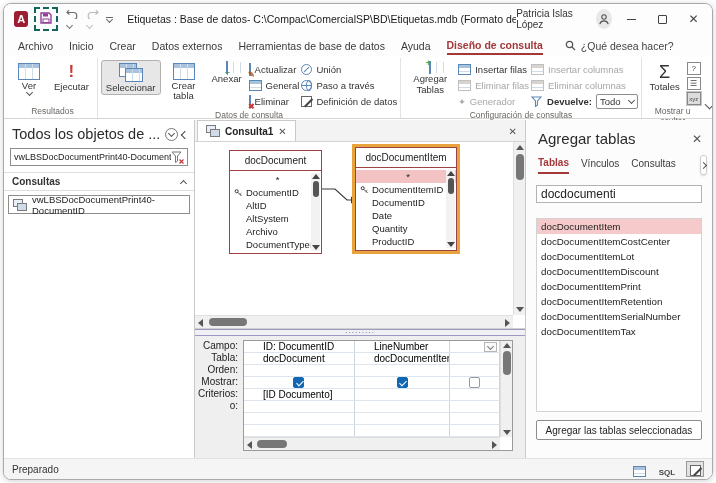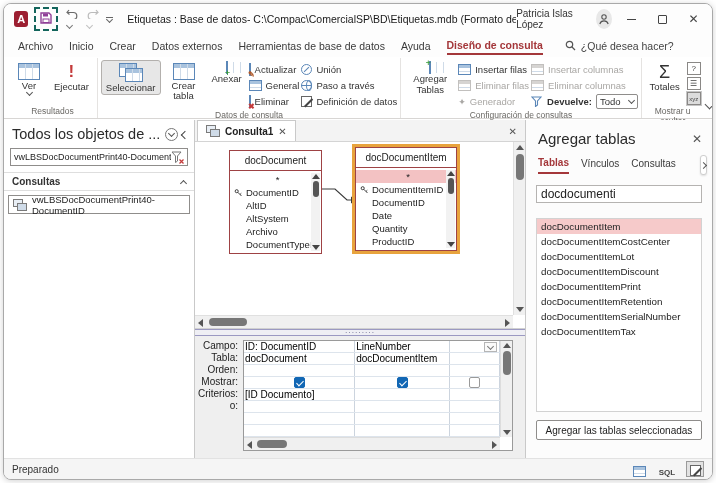--- a/index.html
+++ b/index.html
@@ -120,21 +120,21 @@
   .fc-scroll .thumb { position:absolute; left:1.5px; top:8px; width:6px; height:16px; background:#555; border-radius:3px; }
 
   .splitter { height:7px; background:#efeff4; border-top:1px solid #9b99c2; border-bottom:1px solid #9b99c2; display:flex; align-items:center; justify-content:center; color:#6b6990; font-size:7px; letter-spacing:1px; line-height:4px; }
 
   .grid-pane { flex:1; position:relative; background:#efefef; font-size:10px; }
   .grid-labels { position:absolute; left:0; top:4px; width:46px; text-align:right; color:#222; }
   .grid-labels div { height:12px; line-height:12px; padding-right:3px; }
   .grid-frame { position:absolute; left:48px; top:4px; width:270px; height:111px; border:1px solid #9a9a9a; background:#fff; }
   .g-rows { position:absolute; left:0; top:0; right:12px; bottom:13px; overflow:hidden; }
   .g-row { display:flex; height:12px; border-bottom:1px solid #dde4ec; }
-  .g-cell { border-right:1px solid #ccd4de; height:100%; display:flex; align-items:center; padding:0 1px; white-space:nowrap; overflow:hidden; position:relative; }
+  .g-cell { border-right:1px solid #ccd4de; height:100%; display:flex; align-items:center; padding:0 19px; white-space:nowrap; overflow:hidden; position:relative; }
   .g-cell.center { justify-content:center; }
   .cb { width:11px; height:11px; border:1px solid #9a9a9a; border-radius:2px; background:#fff; position:relative; }
   .cb.checked { background:#1267b4; border-color:#1267b4; }
   .cb.checked::after { content:""; position:absolute; left:3.5px; top:1px; width:3px; height:6px; border-right:1.6px solid #fff; border-bottom:1.6px solid #fff; transform:rotate(45deg); }
   .cell-chev { position:absolute; right:2px; top:1px; width:13px; height:10px; border:1px solid #b5b5b5; background:#fafafa; display:flex; align-items:center; justify-content:center; }
   .grid-vscroll { position:absolute; right:0; top:0; width:12px; bottom:13px; background:#f0f0f0; border-left:1px solid #ddd; }
   .grid-hscroll { position:absolute; left:0; right:12px; bottom:0; height:13px; background:#f0f0f0; border-top:1px solid #ddd; }
 
   
   .panel { width:187px; border-left:1px solid #c9c9c9; background:#fcfcfc; position:relative; font-size:10px; }

